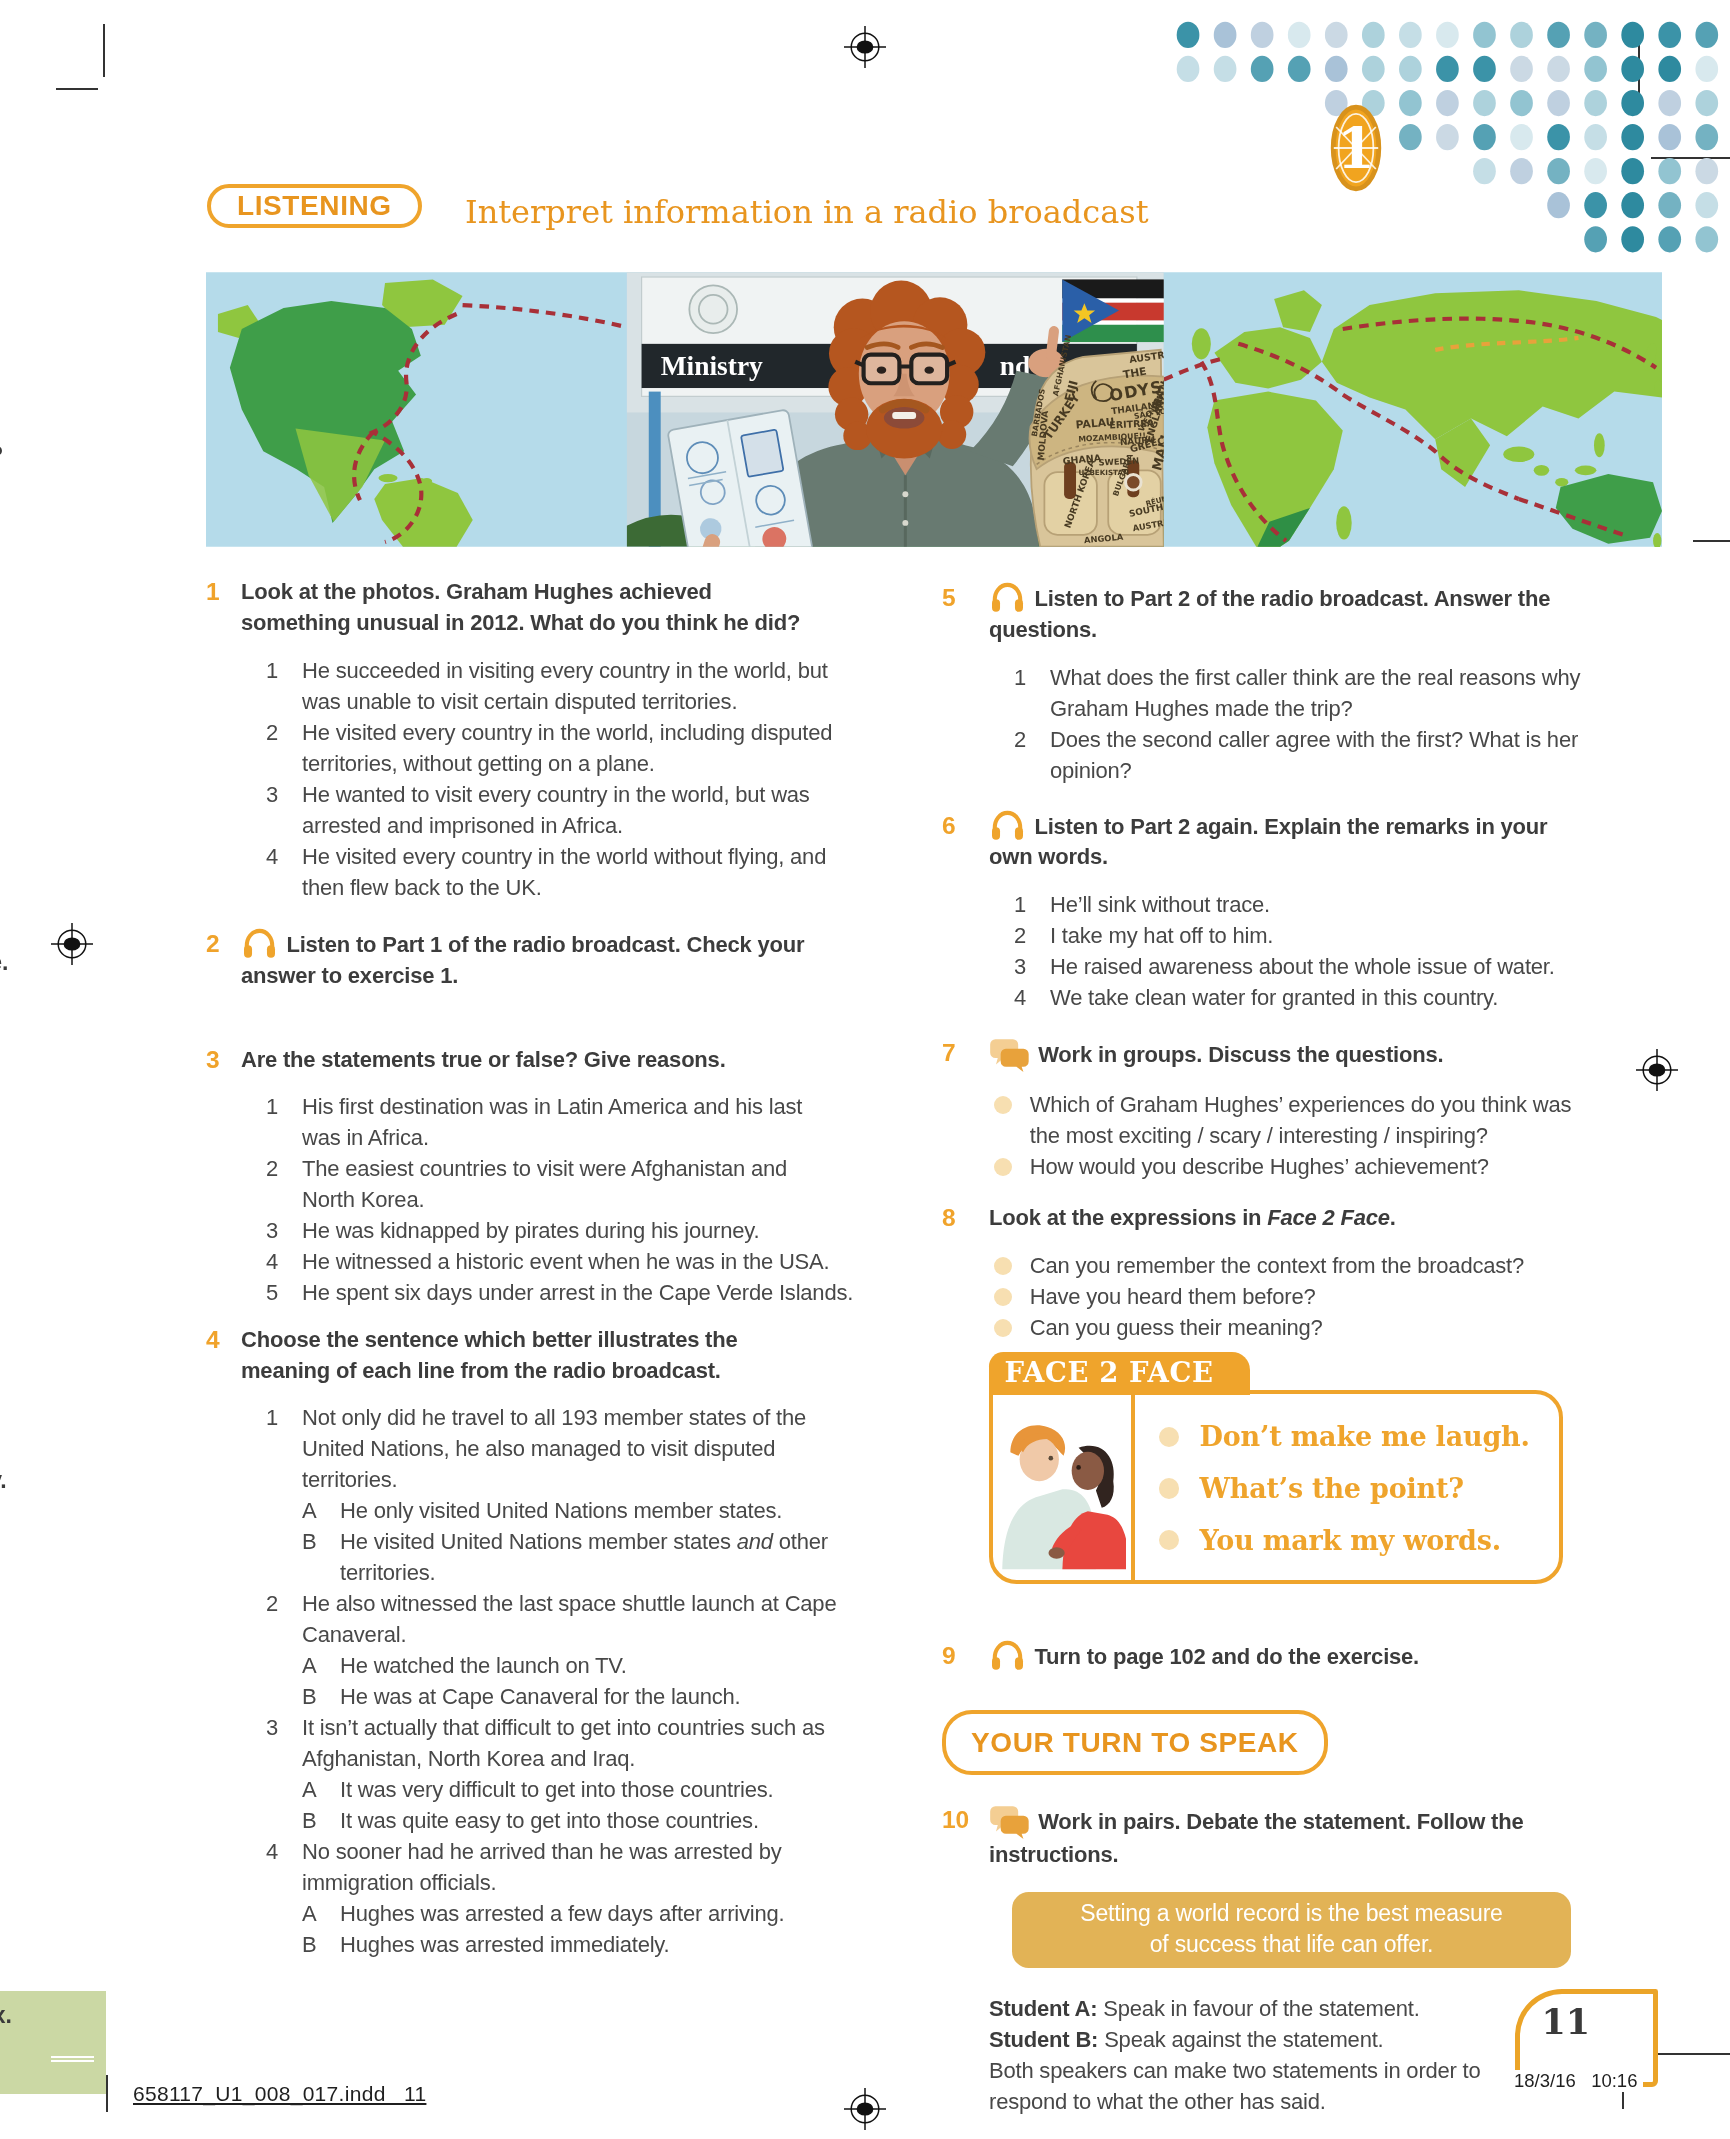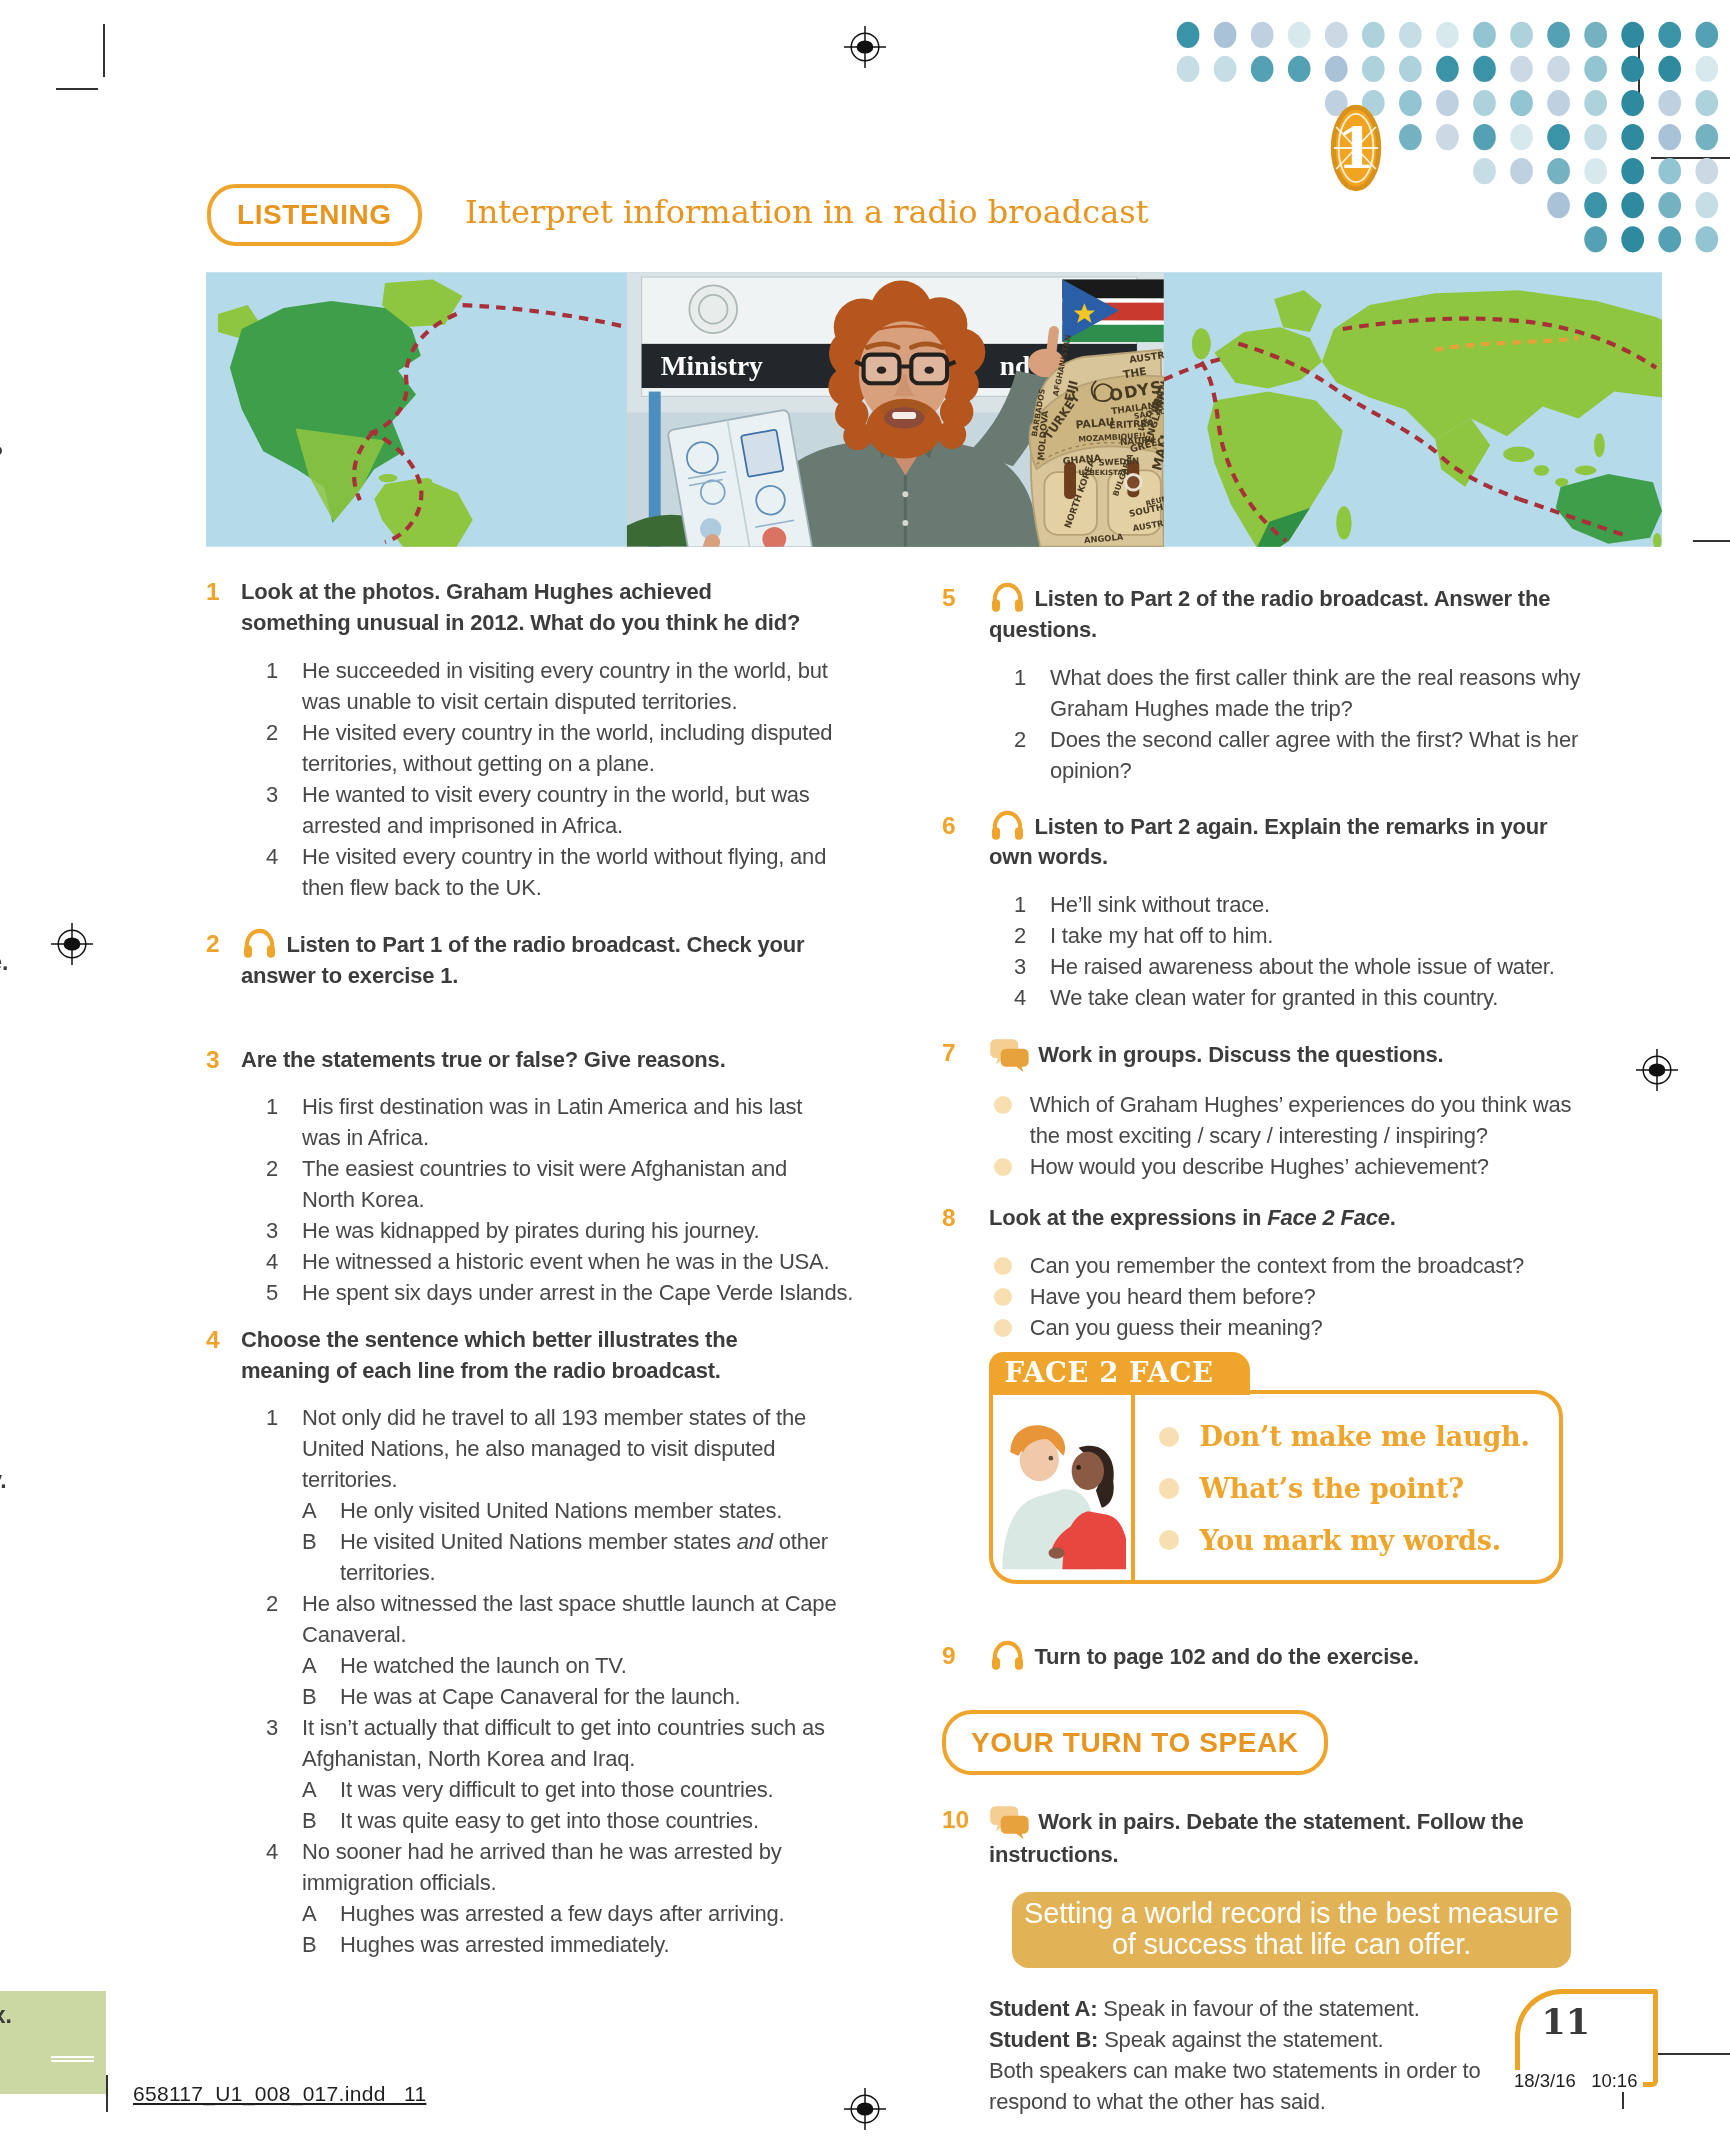--- a/index.html
+++ b/index.html
@@ -4,21 +4,21 @@
 <style>
   html,body { margin:0; padding:0; background:#ffffff; }
   .page {
     position:relative; width:1730px; height:2140px; background:#ffffff;
     overflow:hidden; font-family:"Liberation Sans", sans-serif; color:#4a4a4a;
   }
   
   .badge-listening {
     position:absolute; left:207px; top:184px;
     border:4.8px solid #EFA42C; border-radius:29px; color:#E8951F;
-    font-weight:700; font-size:28px; letter-spacing:0.6px; padding:11px 26px;
+    font-weight:700; font-size:28px; letter-spacing:0.6px; padding:2px 26px;
     background:#fff;
   }
   .page-title {
     position:absolute; left:465px; top:193px;
     font-family:"DejaVu Serif", serif; font-weight:400; font-size:32px; color:#E8951F;
     white-space:nowrap;
   }
   
   .banner { position:absolute; left:206px; top:272px; width:1456px; height:275px; }
   
@@ -66,21 +66,21 @@
   .face-expr { display:flex; align-items:center; font-family:"DejaVu Serif", serif; font-weight:700; font-size:27px; color:#EFA42C; white-space:nowrap; }
   .face-expr .dot { flex:0 0 20.3px; height:20.3px; border-radius:50%; background:#F7DFB1; margin-right:20.3px; }
   
   .your-turn-badge {
     display:inline-block; border:4.8px solid #EFA42C; border-radius:30px; color:#E8951F;
     font-weight:700; font-size:28px; letter-spacing:0.6px; padding:13px 25px; background:#fff;
   }
   
   .statement-box {
     width:559px; margin:21.5px 0 25px 23px; background:#E2B356; border-radius:16.7px;
-    color:#ffffff; text-align:center; font-size:29px; line-height:31px; padding:6px 0 8.4px 0;
+    color:#ffffff; text-align:center; font-size:23px; line-height:31px; padding:6px 0 8.4px 0;
   }
   .students .sb { font-weight:700; color:#3c3c3c; }
   
   .footer-left { position:absolute; left:133px; top:2082px; font-size:21px; color:#1f1f1f; white-space:pre; letter-spacing:0.3px;text-decoration:underline; }
   .pageno-box {
     position:absolute; left:1515px; top:1989px; width:133px; height:88px;
     border:5.4px solid #EBA428; border-radius:47px 2.4px 6px 2.4px; background:#fff;
   }
   .pageno-box .pn { position:absolute; left:21.5px; top:7.2px; font-family:"DejaVu Serif", serif; font-weight:700; font-size:35px; color:#3a3a3a; }
   .datetime { position:absolute; left:1508px; top:2070px; font-size:18.5px; color:#1f1f1f; white-space:pre; background:#fff; padding:0 6px; z-index:3; }

